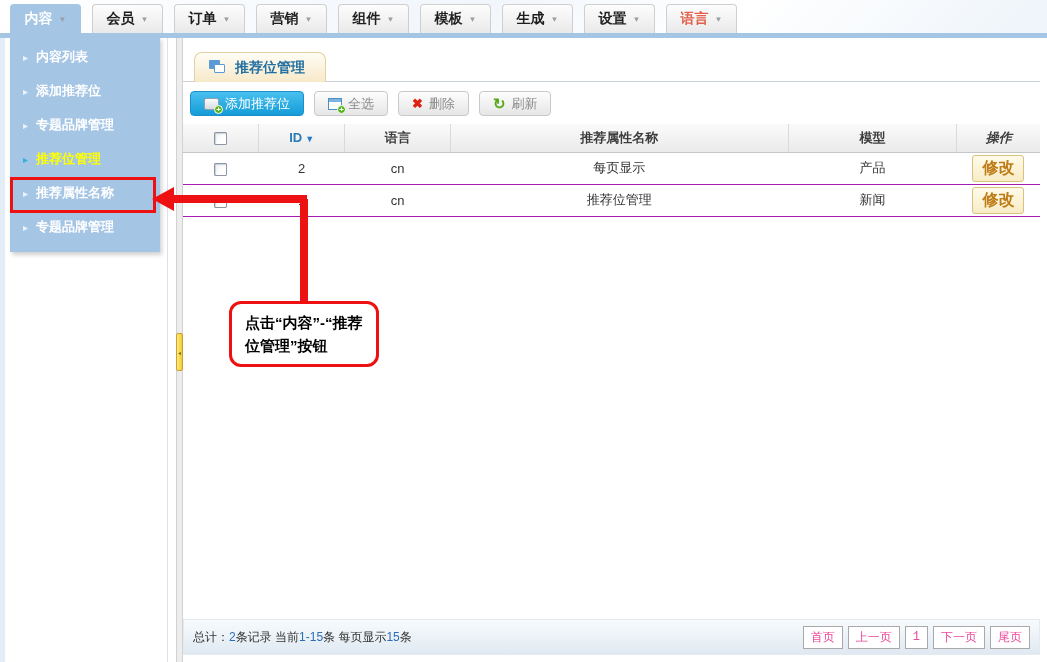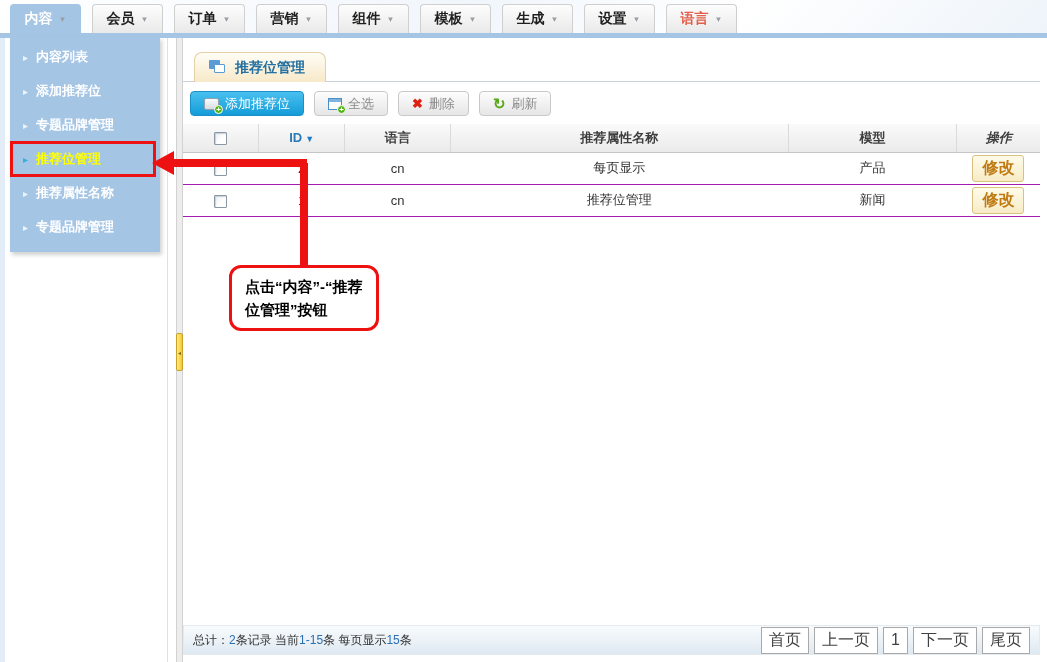--- a/index.html
+++ b/index.html
@@ -123,34 +123,34 @@
   }
   .edit-btn {
     background:linear-gradient(180deg,#fffbe9,#f8ecc6);
     border:1px solid #d9c180; color:#bf7b15; border-radius:3px;
     padding:2px 9px; font-size:16px; font-weight:bold; cursor:pointer;
     font-family:inherit;
   }
 
   
   .statusbar {
-    position:absolute; left:0; right:0; bottom:0; height:30px;
+    position:absolute; left:0; right:0; bottom:0; height:36px;
     background:linear-gradient(180deg,#f8fbfd,#dfe9f2);
     border:1px solid #e4eaf0;
     display:flex; align-items:center; padding:0 9px; font-size:12px; color:#333;
   }
   .status-num { color:#2a6eb5; }
   .pager { margin-left:auto; display:flex; gap:5px; }
   .page-btn {
-    border:1px solid #a9a9a9; background:#fff; color:#404040;
-    font-size:16px; padding:2px 7px; cursor:pointer; font-family:Liberation Sans, sans-serif;
-  }
-
-  
-  .anno { z-index:40; pointer-events:none; }
+    border:1px solid #a9a9a9; background:#fff; color:#ec4899;
+    font-size:12px; padding:2px 7px; cursor:pointer; font-family:Liberation Mono, monospace;
+  }
+
+  
+  .anno { z-index:40; pointer-events:none;margin-top:36px; }
   .anno-rect {
     position:absolute; left:10px; top:141px; width:146px; height:36px;
     border:3px solid #ee1111;
   }
   .anno-arrowhead {
     position:absolute; left:152px; top:151px; width:0; height:0;
     border-top:12px solid transparent; border-bottom:12px solid transparent;
     border-right:22px solid #ee1111;
   }
   .anno-hline { position:absolute; left:172px; top:159px; width:135px; height:8px; background:#ee1111; }

